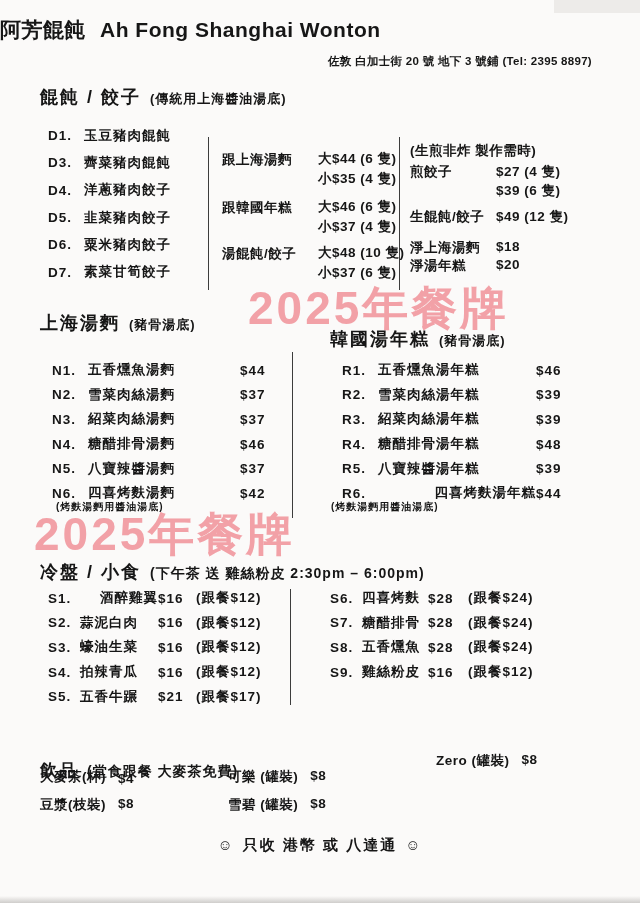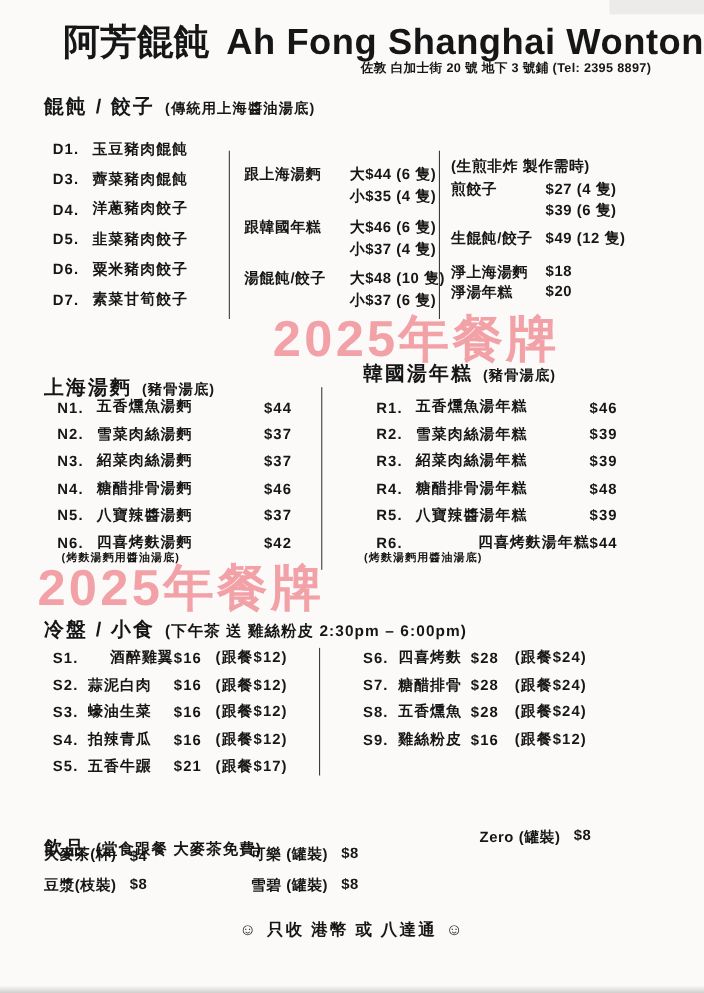--- a/index.html
+++ b/index.html
@@ -4,21 +4,21 @@
 <style>
   html,body{margin:0;padding:0;background:#e8e6e4;}
   .page{
     position:relative;width:640px;height:903px;margin:0 auto;
     background:#fbfaf9;color:#161616;overflow:hidden;
     font-family:"Liberation Sans","DejaVu Sans",sans-serif;
     font-weight:700;
   }
   .abs{position:absolute;}
   
-  .title-line{top:16px;left:0;width:100%;text-align:right;font-size:33px;letter-spacing:.5px;white-space:nowrap;}
+  .title-line{top:16px;left:0;width:100%;text-align:left;font-size:21px;letter-spacing:.5px;white-space:nowrap;}
   .title-zh{margin-right:14px;}
   .addr{top:54px;right:48px;font-size:11.5px;letter-spacing:.3px;}
   
   .sec-h{font-size:18px;letter-spacing:2px;white-space:nowrap;}
   .sec-note{font-size:13px;letter-spacing:1px;margin-left:9px;}
   
   .vline{position:absolute;width:1.4px;background:#3c3c3c;}
   
   .list .mrow{display:flex;align-items:center;font-size:13.5px;letter-spacing:1px;white-space:nowrap;}
   .code{display:inline-block;}
@@ -131,21 +131,21 @@
     </div>
     <div class="abs fr-row" style="left:410px;top:239px;">
       <span class="fr-label">淨上海湯麪</span>
         <span>$18</span>
     </div>
     <div class="abs fr-row" style="left:410px;top:257px;">
       <span class="fr-label">淨湯年糕</span>
         <span>$20</span>
     </div>
 
-    <div class="abs" style="left:40px;top:340px;">
+    <div class="abs" style="left:40px;top:311px;">
       <span class="sec-h">上海湯麪</span><span class="sec-note">(豬骨湯底)</span>
     </div>
     <div class="vline" style="left:292px;top:352px;height:166px;"></div>
 
     <div class="abs list nlist" style="left:40px;top:358px;">
       <div class="mrow">
           <span class="code">N1.</span>
           <span class="nm" style="width:152px;">五香燻魚湯麪</span>
           <span>$44</span>
         </div>

